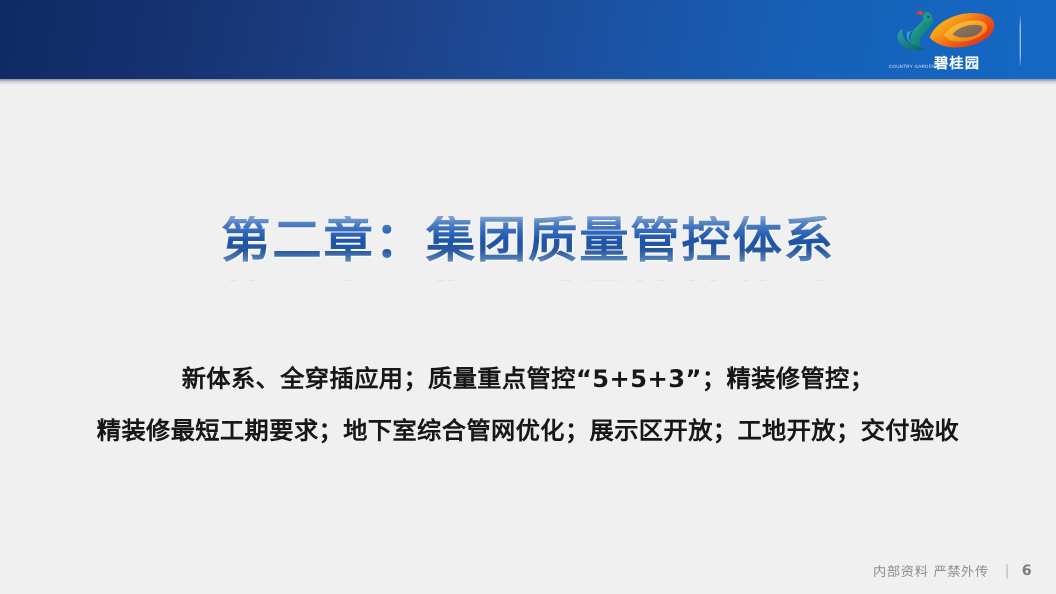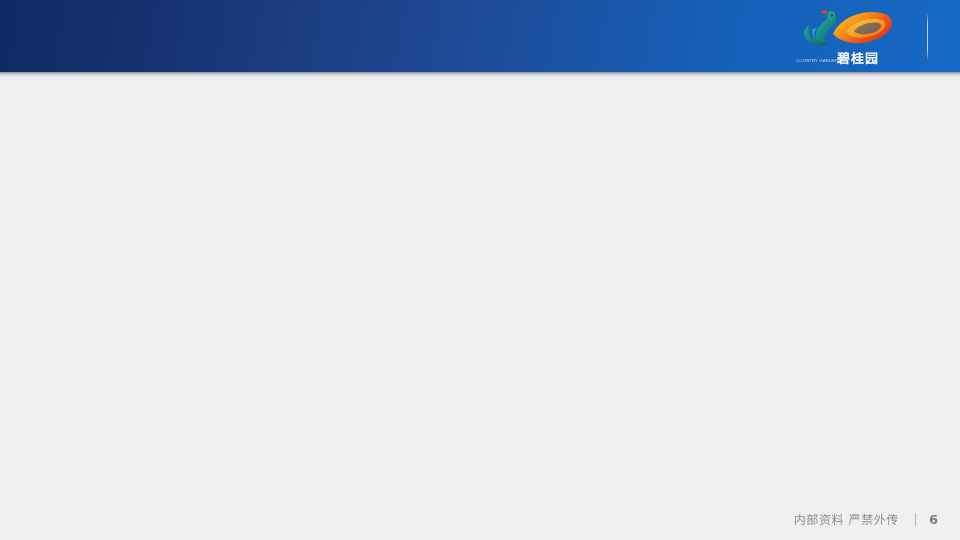--- a/index.html
+++ b/index.html
@@ -48,21 +48,21 @@
   }
 
   
   .logo-lockup {
     position: absolute;
     right: 18px;
     top: 4px;
     height: 66px;
     display: flex;
     align-items: center;
-    gap: 16px;
+    gap: 4px;
   }
 
   .logo-cg {
     position: relative;
     width: 108px;
     height: 62px;
   }
   .logo-cg .mark {
     position: absolute;
     left: 4px;
@@ -308,21 +308,31 @@
       </svg>
       <div class="en">COUNTRY GARDEN</div>
       <div class="cn">碧桂园</div>
     </div>
 
     <div class="logo-divider"></div>
 
 
   </div>
 
-
+  <div class="title-zone">
+    <div class="title-main">第二章：集团质量管控体系</div>
+    <div class="title-reflect-wrap">
+      <div class="title-reflect">第二章：集团质量管控体系</div>
+    </div>
+  </div>
+
+  <div class="body-zone">
+    <div class="body-line">新体系、全穿插应用；质量重点管控“5+5+3”；精装修管控；</div>
+    <div class="body-line">精装修最短工期要求；地下室综合管网优化；展示区开放；工地开放；交付验收</div>
+  </div>
 
   <div class="footer">
     <span class="footer-note">内部资料 严禁外传</span>
     <span class="footer-sep"></span>
     <span class="footer-page">6</span>
   </div>
 
 </div>
 
 </body></html>

